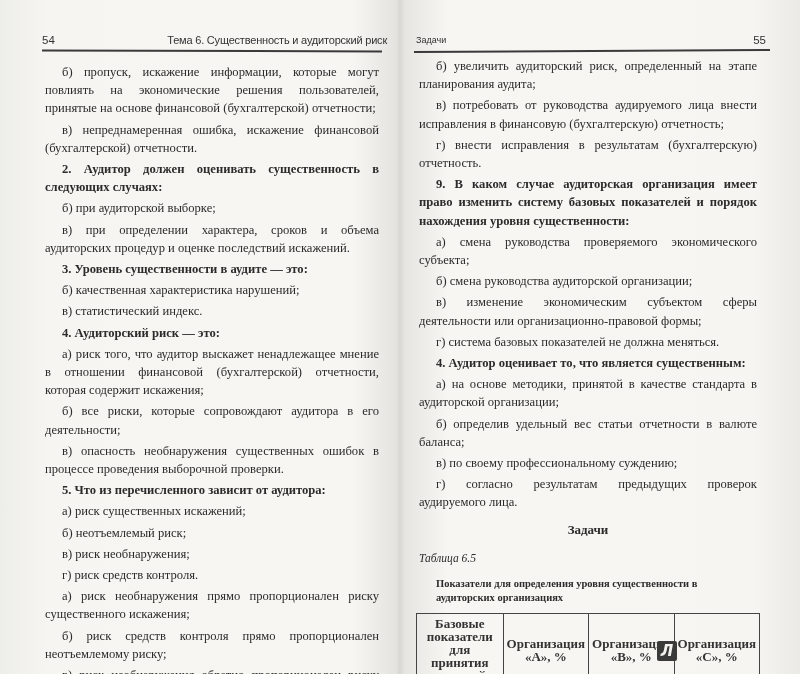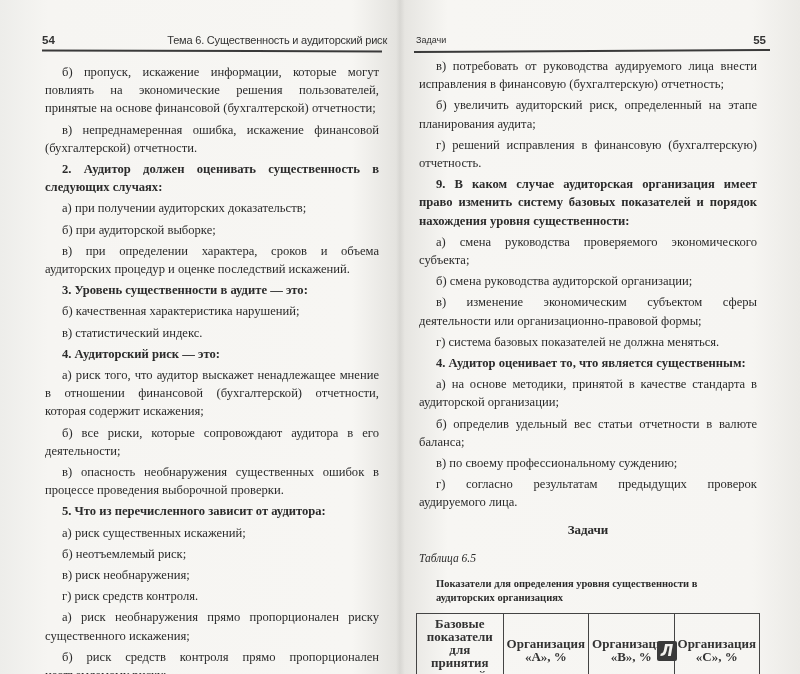--- a/index.html
+++ b/index.html
@@ -17,21 +17,21 @@
   .page.left { left: 0; width: 400px; }
   .page.right { left: 400px; width: 400px; }
 
   .run-head {
     position: absolute; top: 33px; height: 16px;
     font-family: "Liberation Sans", "DejaVu Sans", sans-serif;
     font-size: 11px; color: #333;
   }
   .left .run-head { left: 42px; width: 341px; }
   .right .run-head { left: 16px; width: 352px; }
-  .run-head .num { position: absolute; top: 1px; font-weight: bold; font-size: 11.5px; }
+  .run-head .num { position: absolute; top: 1px; font-weight: normal; font-size: 11.5px; }
   .left .run-head .num { left: 0; }
   .left .run-head .title { position: absolute; right: -4px; top: 1px; letter-spacing: -0.2px; }
   .right .run-head .num { right: 2px; }
   .right .run-head .title { position: absolute; left: 0; top: 2px; font-size: 9px; }
   .rule {
     position: absolute; height: 1.5px; background: #3a3a3a; top: 50px;
   }
   .left .rule { left: 42px; width: 340px; transform: rotate(0.15deg); }
   .right .rule { left: 14px; width: 356px; transform: rotate(-0.35deg); }
 
@@ -84,21 +84,20 @@
   <div class="page left">
     <div class="run-head">
       <span class="num">54</span>
       <span class="title">Тема 6. Существенность и аудиторский риск</span>
     </div>
     <div class="rule"></div>
     <div class="text" id="left-text">
         <p>б) пропуск, искажение информации, которые могут повлиять на экономические решения пользователей, принятые на основе финансовой (бухгалтерской) отчетности;</p>
         <p>в) непреднамеренная ошибка, искажение финансовой (бухгалтерской) отчетности.</p>
         <p class="q">2. Аудитор должен оценивать существенность в следующих случаях:</p>
-        <p>а) при получении аудиторских доказательств;</p>
         <p>б) при аудиторской выборке;</p>
         <p>в) при определении характера, сроков и объема аудиторских процедур и оценке последствий искажений.</p>
         <p class="q">3. Уровень существенности в аудите — это:</p>
         <p>б) качественная характеристика нарушений;</p>
         <p>в) статистический индекс.</p>
         <p class="q">4. Аудиторский риск — это:</p>
         <p>а) риск того, что аудитор выскажет ненадлежащее мнение в отношении финансовой (бухгалтерской) отчетности, которая содержит искажения;</p>
         <p>б) все риски, которые сопровождают аудитора в его деятельности;</p>
         <p>в) опасность необнаружения существенных ошибок в процессе проведения выборочной проверки.</p>
         <p class="q">5. Что из перечисленного зависит от аудитора:</p>
@@ -113,23 +112,23 @@
   </div>
 
   <div class="page right">
     <div class="run-head">
       <span class="title">Задачи</span>
       <span class="num">55</span>
     </div>
     <div class="rule"></div>
     <div class="text">
       <div id="right-blocks">
+          <p>б) увеличить аудиторский риск, определенный на этапе планирования аудита;</p>
           <p>в) потребовать от руководства аудируемого лица внести исправления в финансовую (бухгалтерскую) отчетность;</p>
-          <p>б) увеличить аудиторский риск, определенный на этапе планирования аудита;</p>
-          <p>г) решений исправления в финансовую (бухгалтерскую) отчетность.</p>
+          <p>г) внести исправления в результатам (бухгалтерскую) отчетность.</p>
           <p class="q">9. В каком случае аудиторская организация имеет право изменить систему базовых показателей и порядок нахождения уровня существенности:</p>
           <p>а) смена руководства проверяемого экономического субъекта;</p>
           <p>б) смена руководства аудиторской организации;</p>
           <p>в) изменение экономическим субъектом сферы деятельности или организационно-правовой формы;</p>
           <p>г) система базовых показателей не должна меняться.</p>
           <p class="q">4. Аудитор оценивает то, что является существенным:</p>
           <p>а) на основе методики, принятой в качестве стандарта в аудиторской организации;</p>
           <p>б) определив удельный вес статьи отчетности в валюте баланса;</p>
           <p>в) по своему профессиональному суждению;</p>
           <p>г) согласно результатам предыдущих проверок аудируемого лица.</p>

